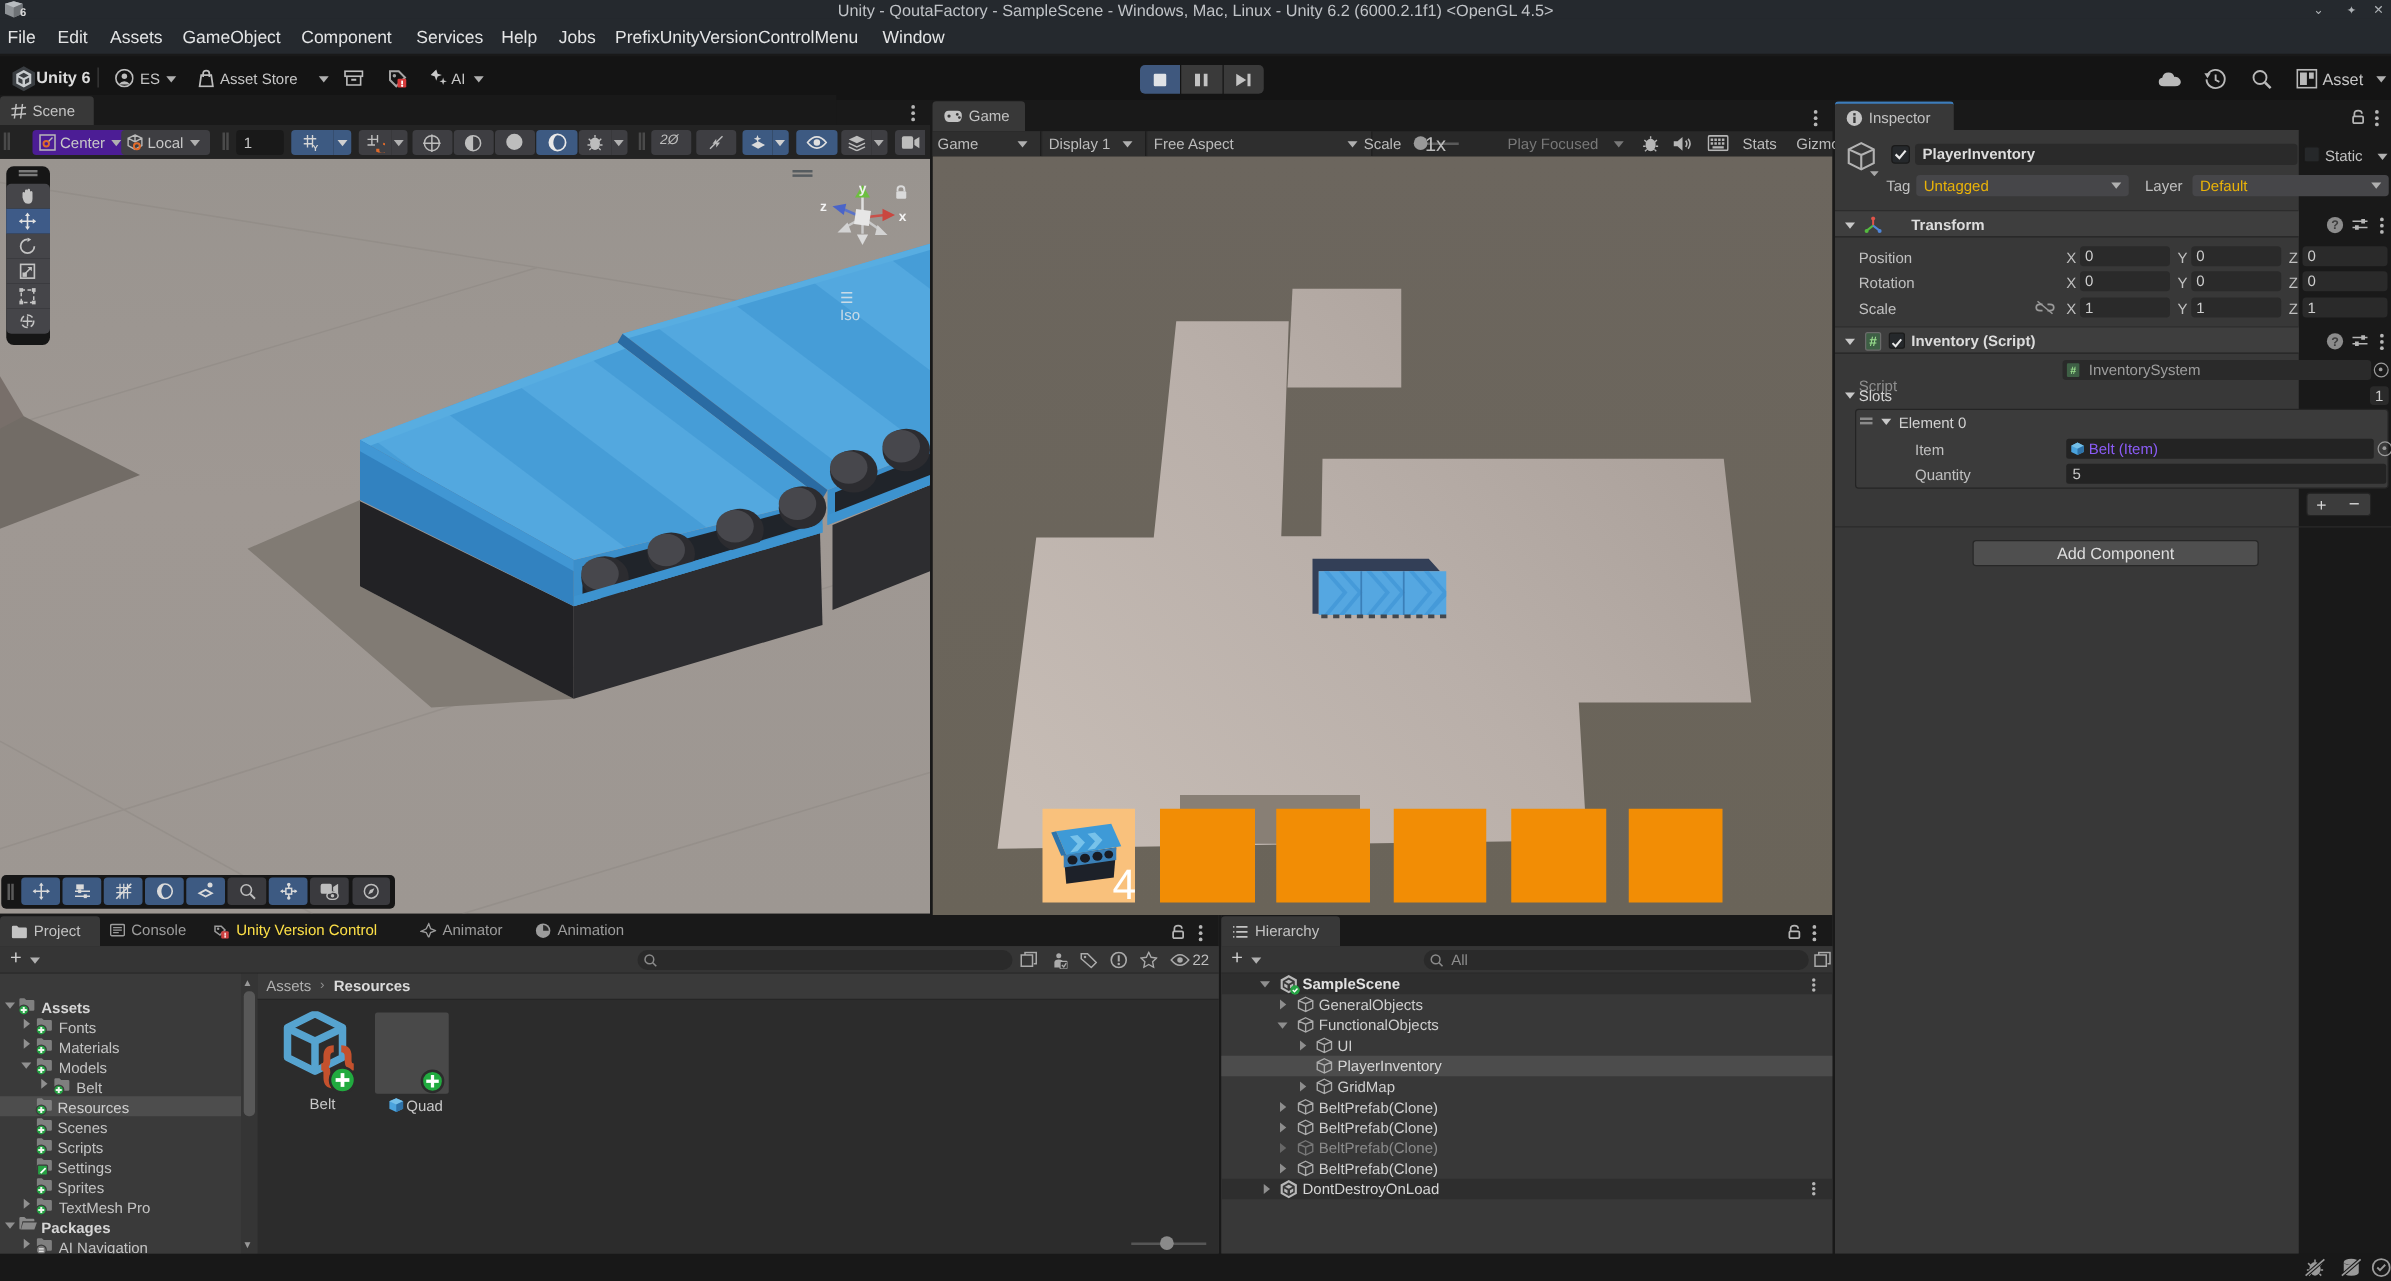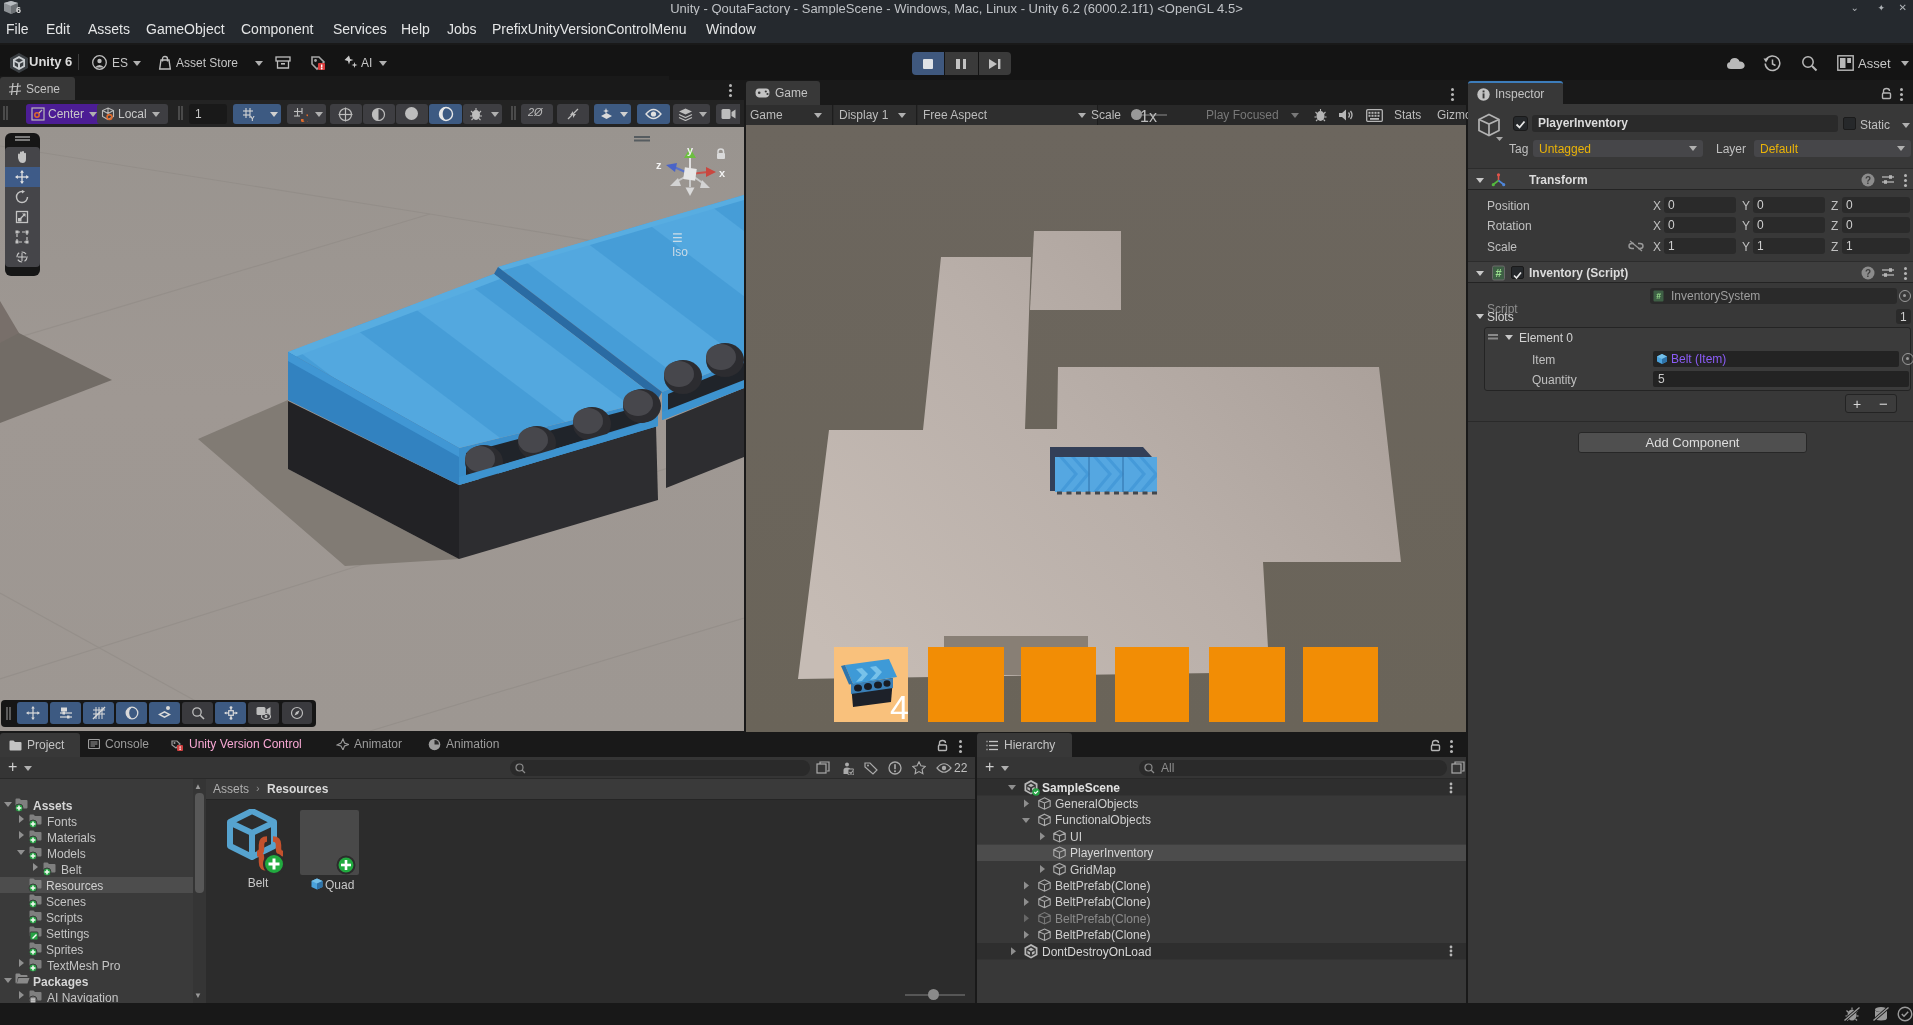--- a/index.html
+++ b/index.html
@@ -627,21 +627,21 @@
     <polygon points="845,665 889,659 897,677 853,684" fill="#3e9ad7"></polygon>
     <polygon points="845,665 853,684 849,684.5 841,666" fill="#2d74ac"></polygon>
     <g fill="#77c2ea">
         <polygon points="856,669 862,668 868,674 862,681 856,682 862,675"></polygon>
         <polygon points="870,667 876,666 882,672 876,679 870,680 876,673"></polygon>
       </g>
     <text x="909" y="719" fill="#ffffff" font-size="34" text-anchor="end" font-family="Liberation Sans,sans-serif">4</text>
   </svg>
 </div>
 
-<div class="abs" style="left:1468px;top:80px;width:445px;height:923px;background:#383838;" id="inspector">
+<div class="abs" style="left:1468px;top:80px;width:371px;height:923px;background:#383838;" id="inspector">
   <div class="abs" style="left:0;top:0;width:445px;height:24px;background:#191919;"></div>
   <div class="tab" style="left:0;width:95px;border-top:2px solid #3d7dbb;"><svg width="13" height="13" viewBox="0 0 13 13">
         <circle cx="6.5" cy="6.5" r="6.2" fill="#c3c3c3"></circle>
         <rect x="5.6" y="2.5" width="1.9" height="1.9" fill="#383838"></rect>
         <rect x="5.6" y="5.4" width="1.9" height="5" fill="#383838"></rect>
       </svg>Inspector</div>
   <svg class="abs" style="left:412px;top:7px;" width="13" height="13" viewBox="0 0 13 13">
       <path d="M3.5 6 L3.5 4 Q3.5 1.5 6.5 1.5 Q9.5 1.5 9.5 4" fill="none" stroke="#b5b5b5" stroke-width="1.4"></path>
       <rect x="2.5" y="6" width="8" height="5.5" rx="1" fill="none" stroke="#b5b5b5" stroke-width="1.4"></rect>
     </svg>
@@ -791,21 +791,21 @@
         <path d="M0.5 1.5 Q0.5 0.5 1.5 0.5 L4.5 0.5 L6 2 L11.5 2 Q12.5 2 12.5 3 L12.5 9.5 Q12.5 10.5 11.5 10.5 L1.5 10.5 Q0.5 10.5 0.5 9.5 Z" fill="#c3c3c3"></path>
       </svg>Project</div>
   <div class="abs" style="left:88px;top:5px;color:#9c9c9c;font-size:12px;display:flex;align-items:center;gap:5px;"><svg width="12" height="12" viewBox="0 0 12 12">
         <rect x="0.5" y="1.5" width="11" height="9" rx="1" fill="none" stroke="#9c9c9c" stroke-width="1.2"></rect>
         <g stroke="#9c9c9c" stroke-width="1">
           <line x1="2.5" y1="4" x2="9.5" y2="4"></line>
           <line x1="2.5" y1="6" x2="9.5" y2="6"></line>
           <line x1="2.5" y1="8" x2="7" y2="8"></line>
         </g>
       </svg>Console</div>
-  <div class="abs" style="left:170px;top:5px;color:#f9a8d4;font-size:12px;display:flex;align-items:center;gap:5px;text-align:center;"><svg width="14" height="13" viewBox="0 0 14 13">
+  <div class="abs" style="left:170px;top:5px;color:#fde047;font-size:12px;display:flex;align-items:center;gap:5px;text-align:center;"><svg width="14" height="13" viewBox="0 0 14 13">
         <path d="M2 3 L7 3 L10 6 L6 10 L2 7 Z" fill="none" stroke="#9c9c9c" stroke-width="1.2"></path>
         <circle cx="4.5" cy="5" r="1" fill="#9c9c9c"></circle>
         <rect x="7" y="7" width="6" height="6" rx="1" fill="#d04040"></rect>
         <rect x="9.6" y="8.2" width="1" height="2.4" fill="#fff"></rect>
         <circle cx="10.1" cy="11.4" r="0.7" fill="#fff"></circle>
       </svg>Unity Version Control</div>
   <div class="abs" style="left:336px;top:5px;color:#9c9c9c;font-size:12px;display:flex;align-items:center;gap:5px;"><svg width="13" height="12" viewBox="0 0 13 12">
         <path d="M1 7 L5 5 L7 1 L8.5 5 L12.5 6.5 L8.5 8 L7 12 L5 8 Z" fill="none" stroke="#9c9c9c" stroke-width="1.1"></path>
       </svg>Animator</div>
   <div class="abs" style="left:428px;top:5px;color:#9c9c9c;font-size:12px;display:flex;align-items:center;gap:5px;"><svg width="13" height="13" viewBox="0 0 13 13">

